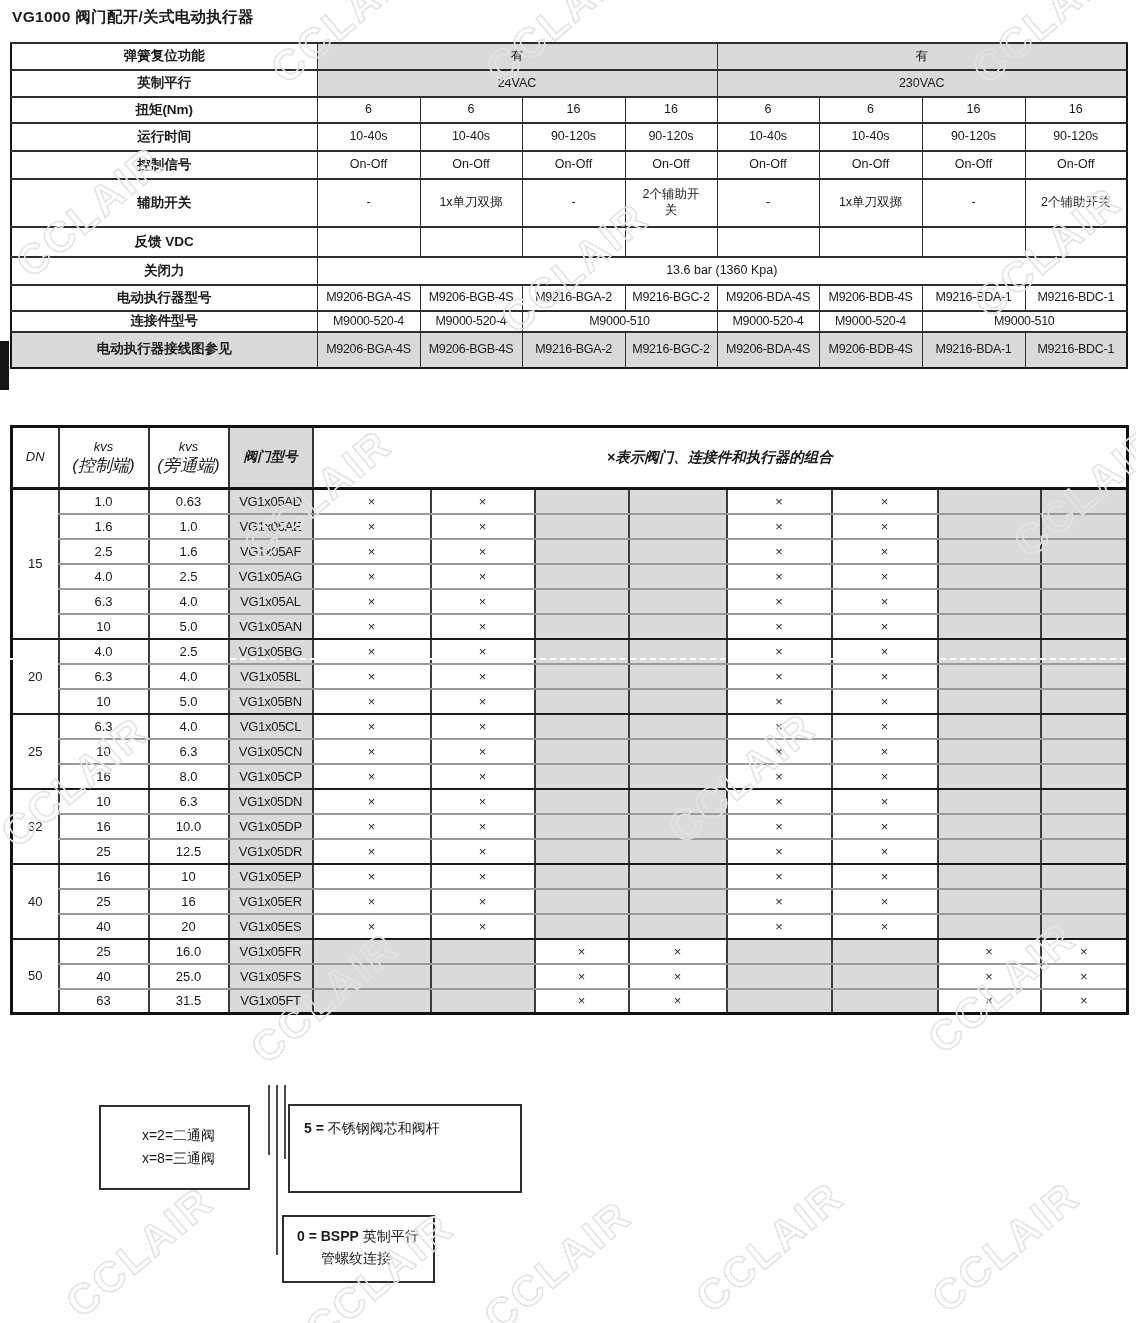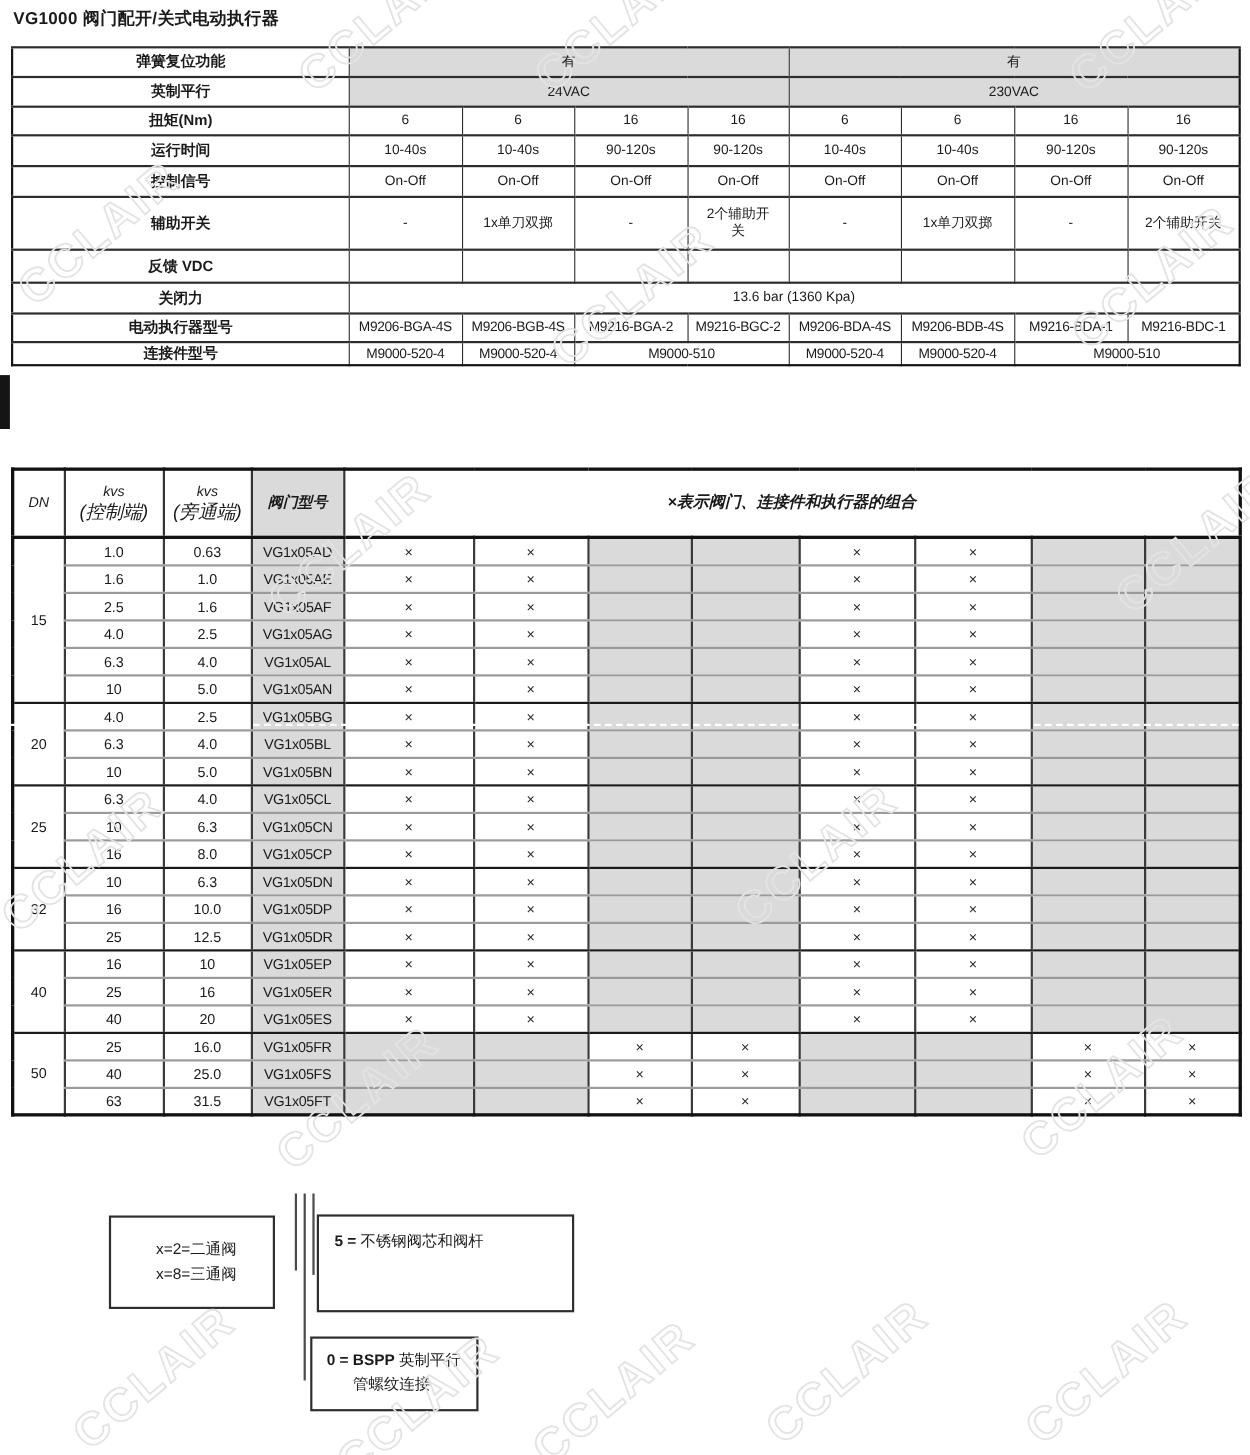--- a/index.html
+++ b/index.html
@@ -174,20 +174,31 @@
         <td class="mdl">M9216-BDC-1</td>
       </tr>
       <tr style="height: 20px;">
         <td class="lbl">连接件型号</td>
         <td class="mdl">M9000-520-4</td>
         <td class="mdl">M9000-520-4</td>
         <td class="mdl" colspan="2">M9000-510</td>
         <td class="mdl">M9000-520-4</td>
         <td class="mdl">M9000-520-4</td>
         <td class="mdl" colspan="2">M9000-510</td>
+      </tr>
+      <tr style="height: 36px;">
+        <td class="lbl gray">电动执行器接线图参见</td>
+        <td class="mdl gray">M9206-BGA-4S</td>
+        <td class="mdl gray">M9206-BGB-4S</td>
+        <td class="mdl gray">M9216-BGA-2</td>
+        <td class="mdl gray">M9216-BGC-2</td>
+        <td class="mdl gray">M9206-BDA-4S</td>
+        <td class="mdl gray">M9206-BDB-4S</td>
+        <td class="mdl gray">M9216-BDA-1</td>
+        <td class="mdl gray">M9216-BDC-1</td>
       </tr>
     </tbody>
 </table>
 
 <div id="printmark"></div>
 
 <table id="t2">
   <colgroup>
     <col style="width:47px">
       <col style="width:90px">

